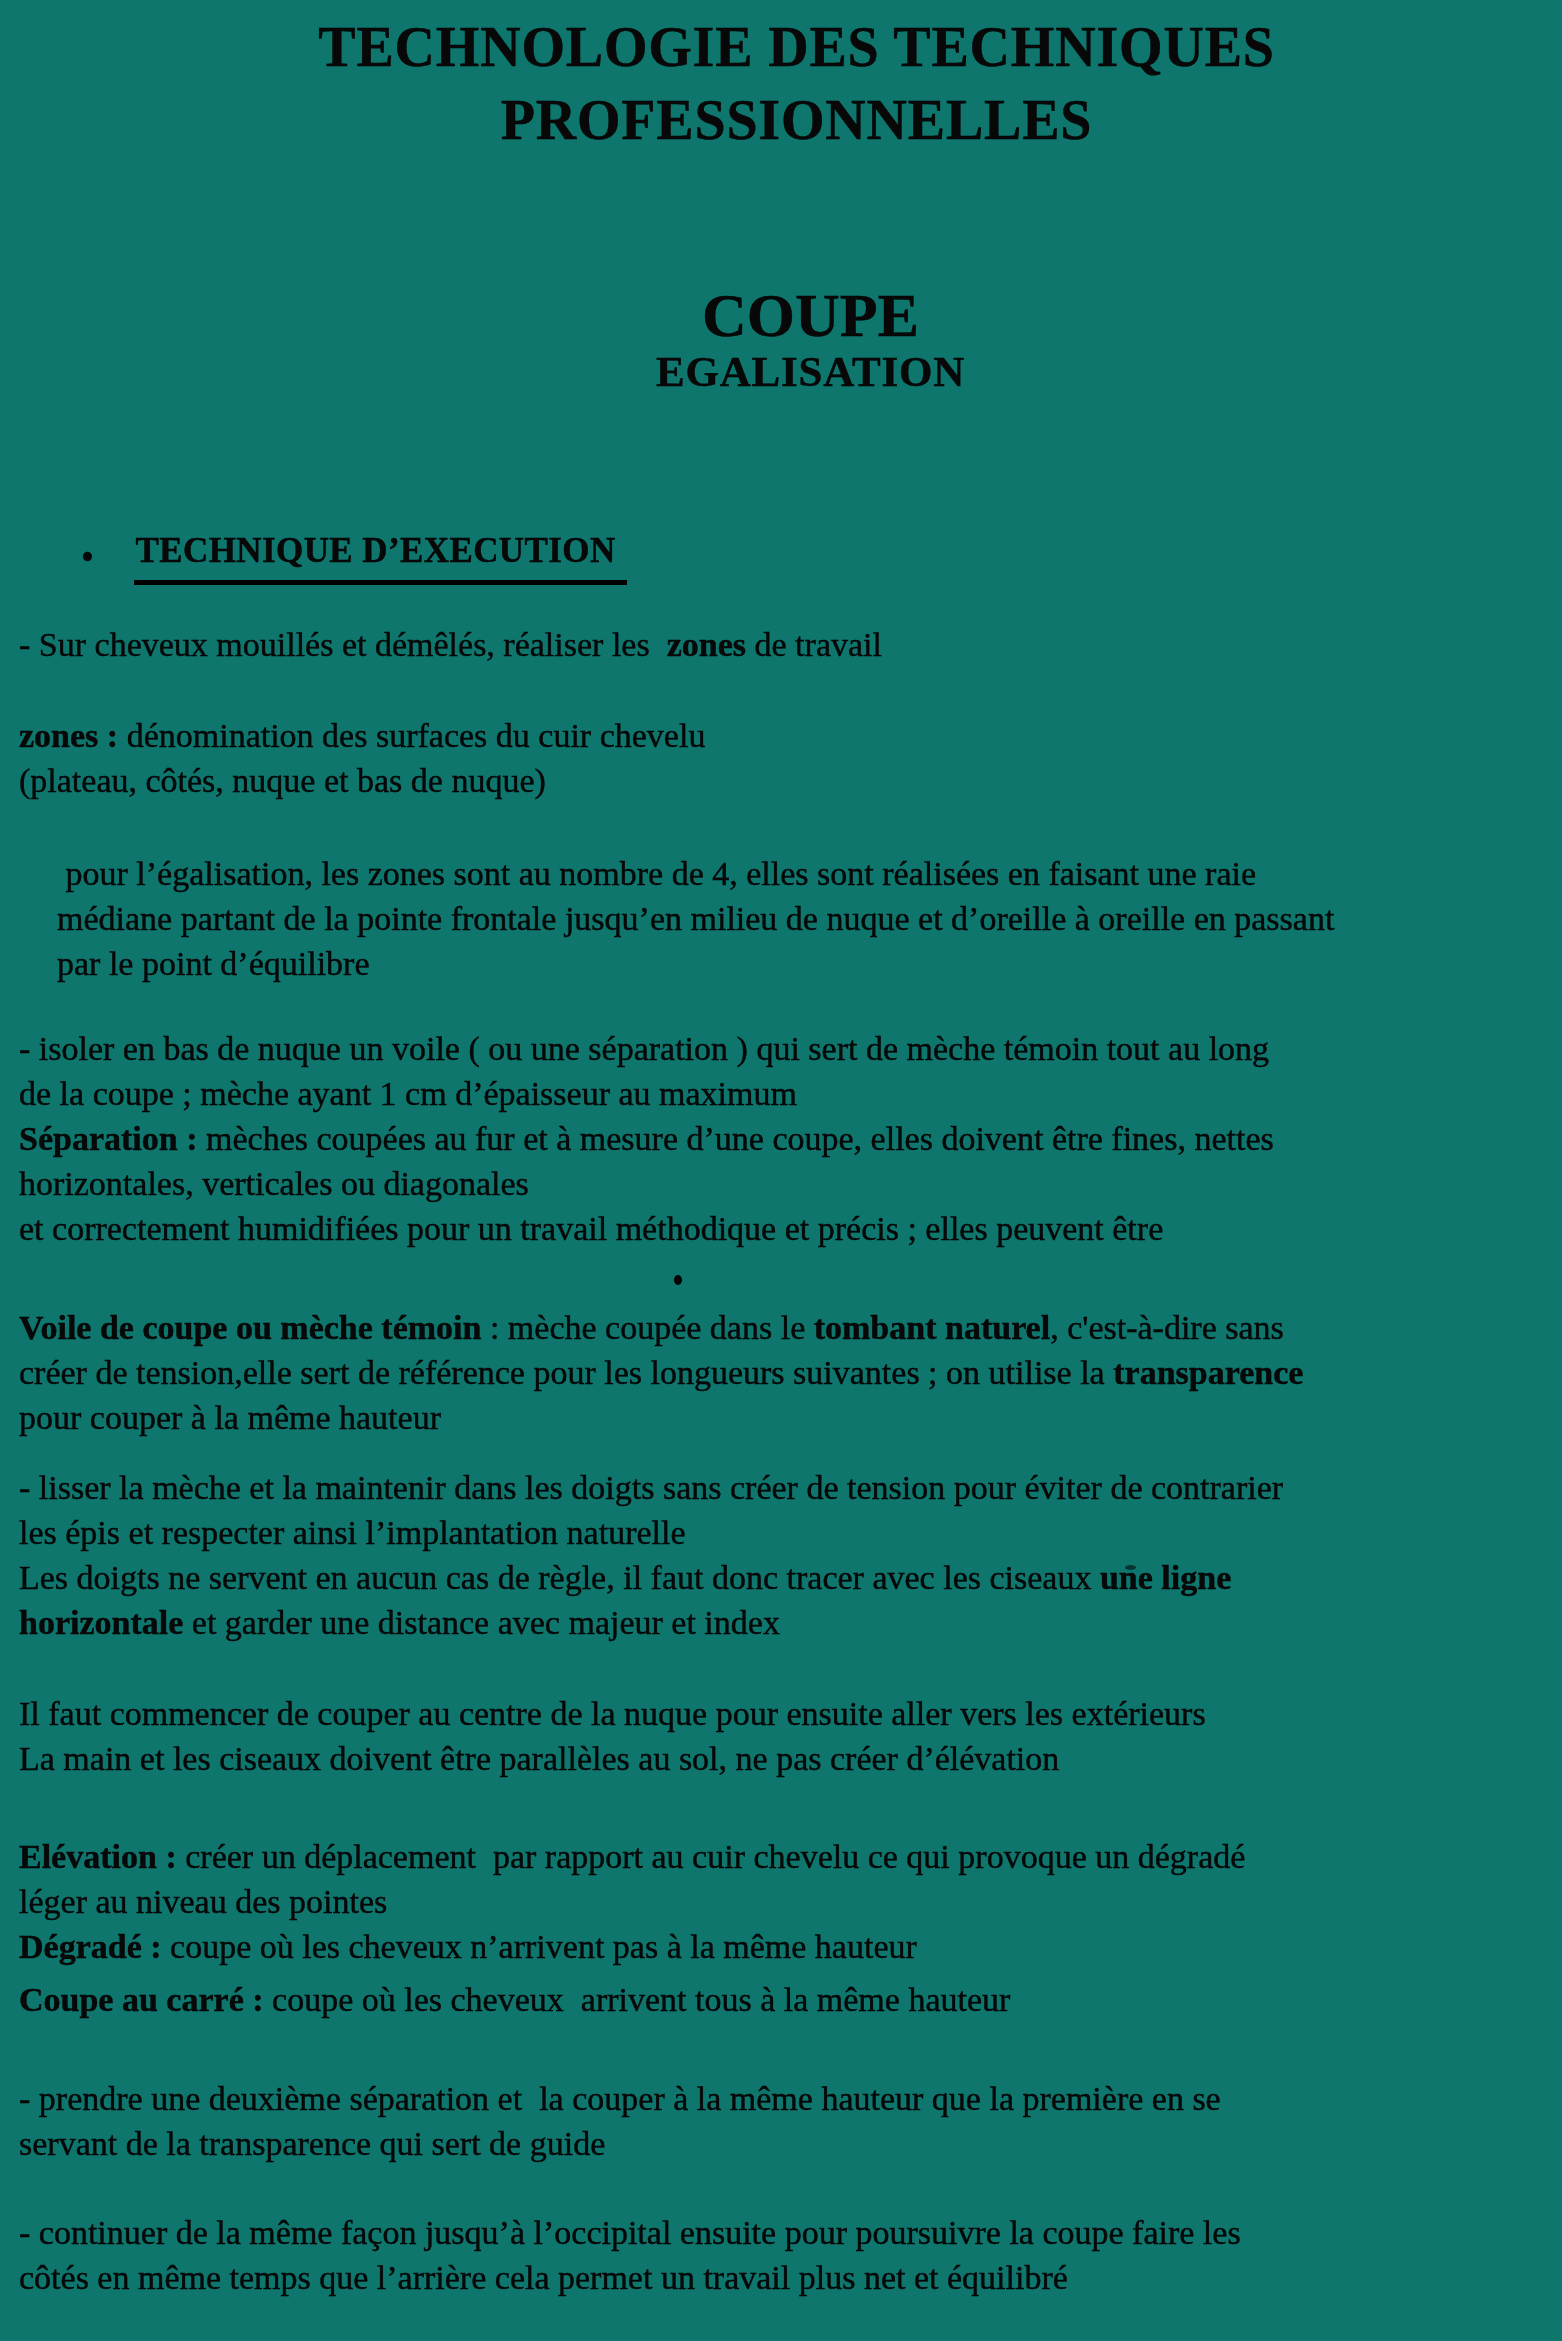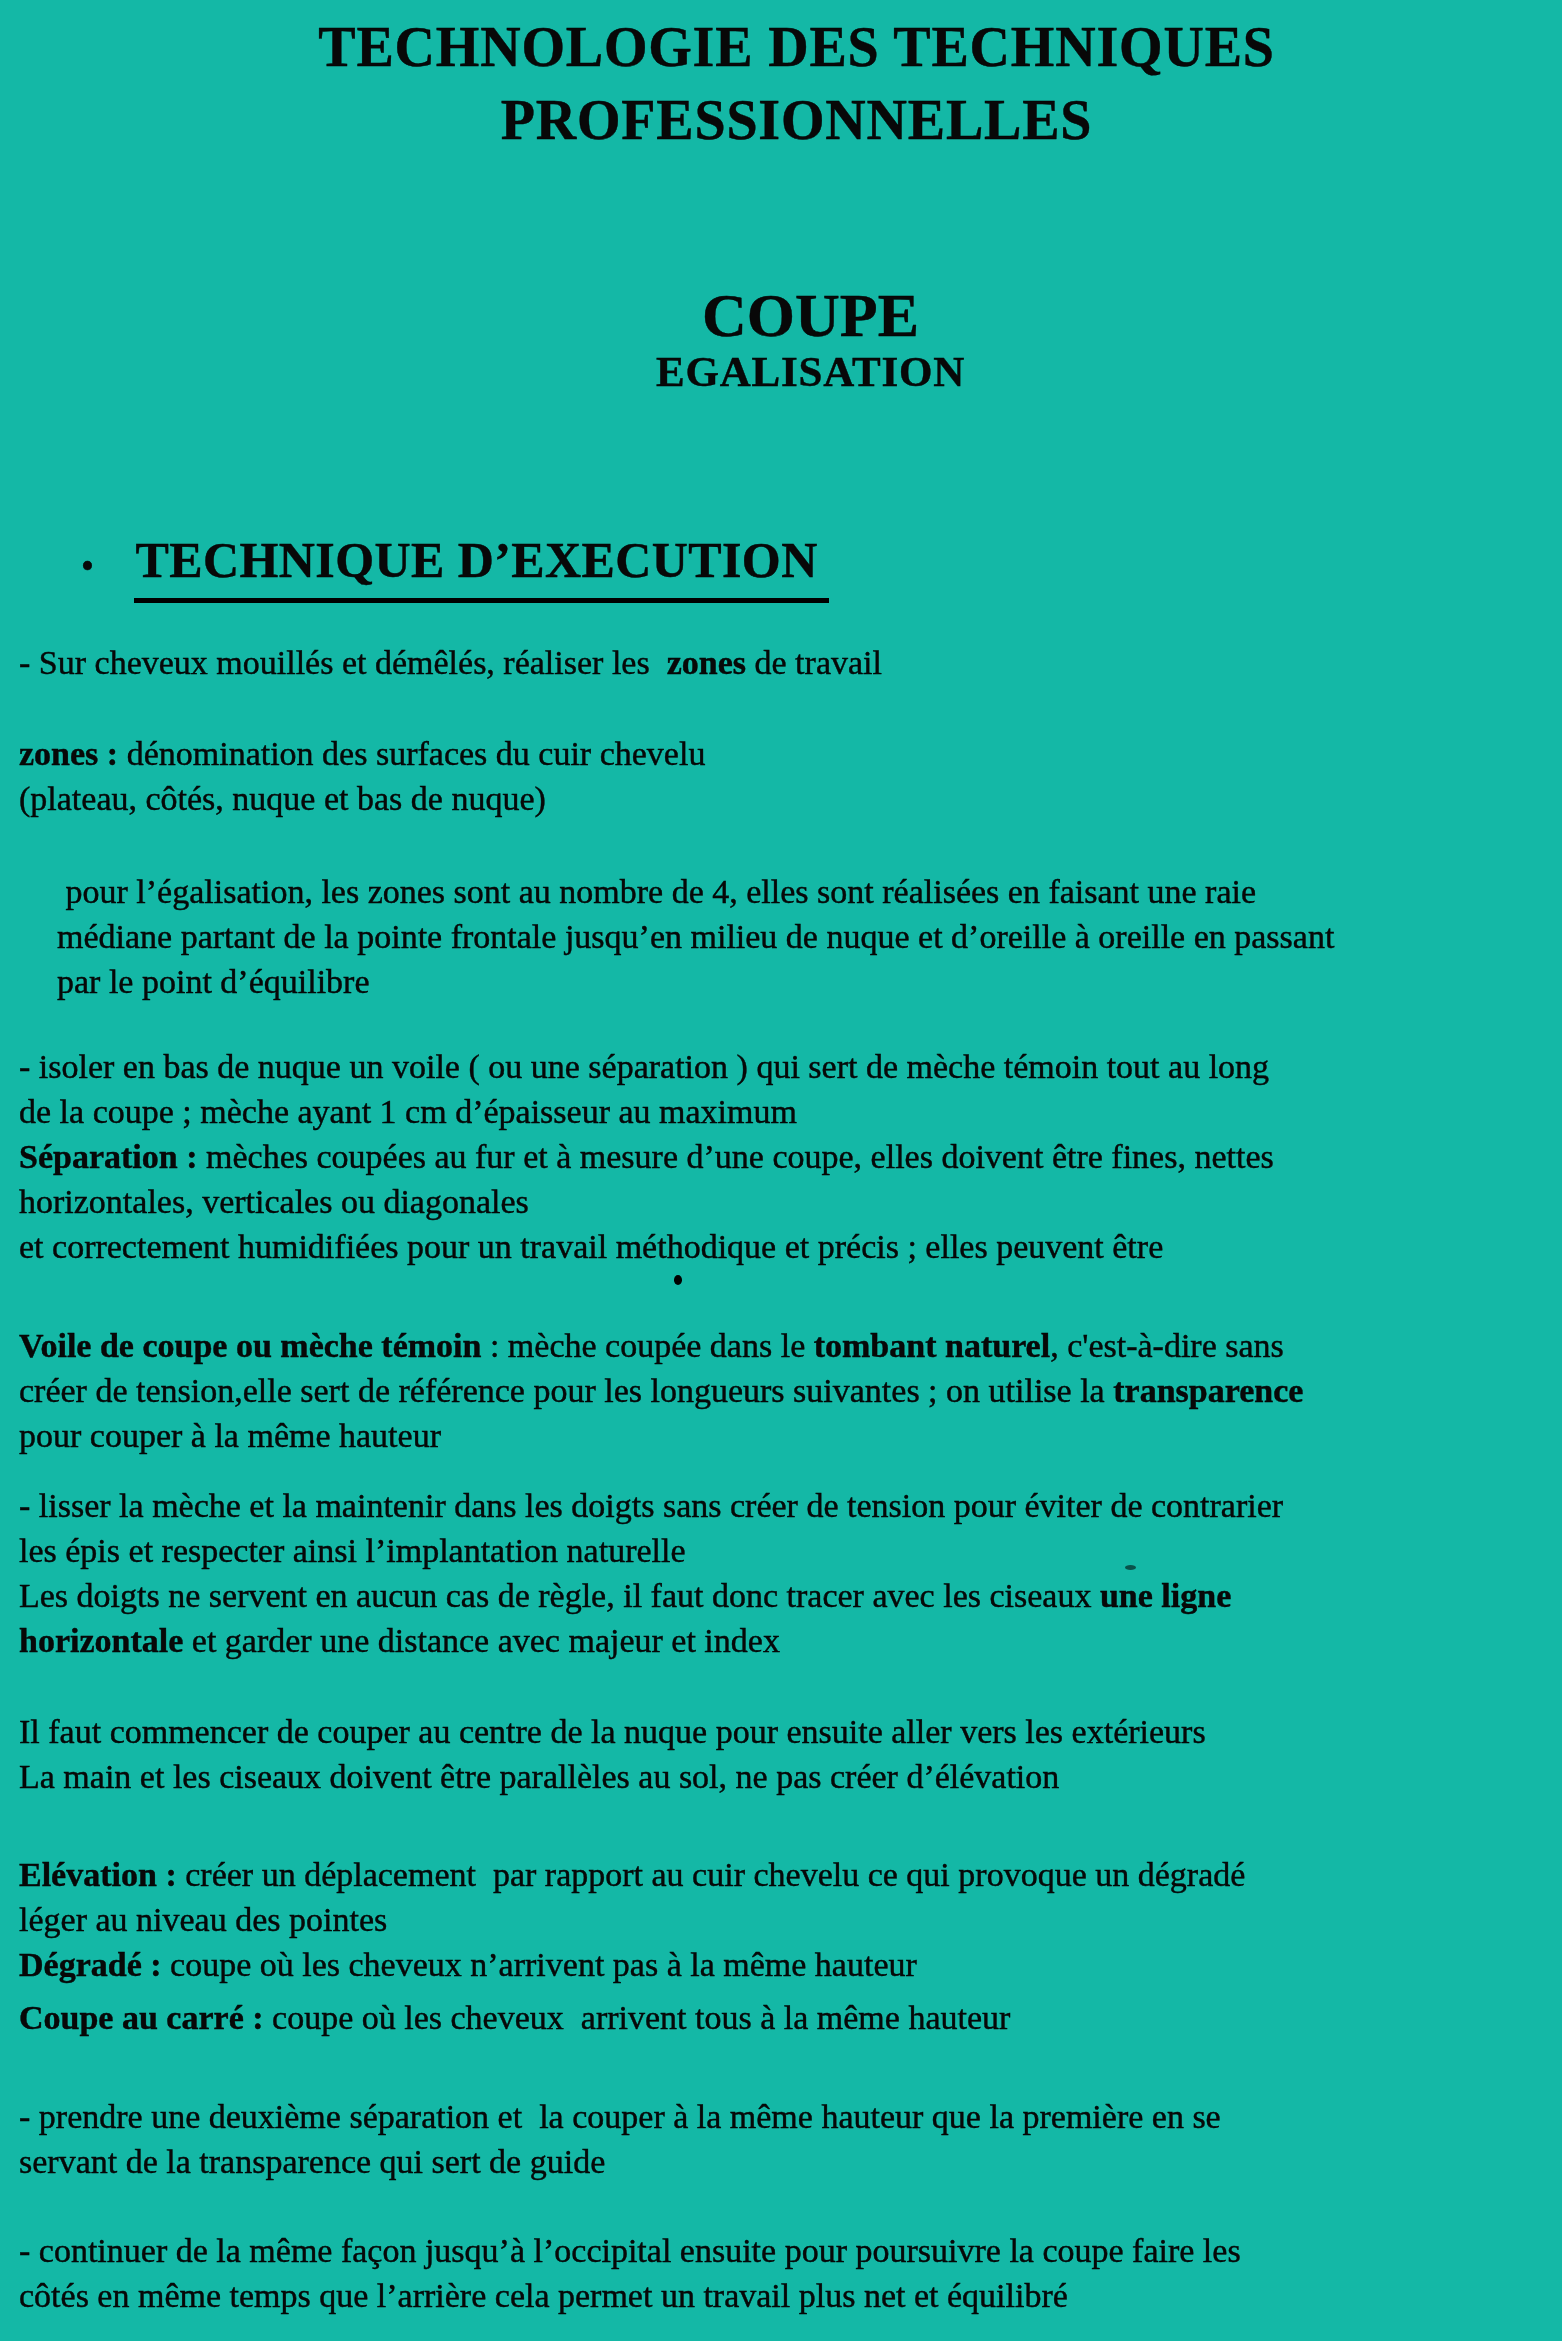--- a/index.html
+++ b/index.html
@@ -1,21 +1,21 @@
 <!DOCTYPE html>
 <html style="font-size:12.7px"><head>
 <meta charset="utf-8">
 <style>
   html, body { margin: 0; padding: 0; background: #e8e8e8; }
   .page {
     position: relative;
     width: 1562px;
     height: 2342px;
     margin: 0 auto;
-    background: #14b8a6;
+    background: #0f766e;
     color: #080808;
     font-family: "Liberation Serif", "DejaVu Serif", serif;
     padding: 0 32px 0 19px;
     box-sizing: border-box;
     overflow: hidden;
     -webkit-text-stroke: 0.4px #000;
   }
   .title-block {
     padding-top: 11px;
     text-align: center;
@@ -35,21 +35,21 @@
   .egalisation { font-size: 43px; line-height: 45px; margin-top: 1.6px; letter-spacing: 0.8px; }
   .heading-row {
     margin-top: 137px;
     margin-left: 62px;
     display: flex;
     align-items: center;
     column-gap: 40px;
   }
   .bullet { font-size: 37px; line-height: 1; }
   .heading-text {
-    font-size: 50px;
+    font-size: 35px;
     font-weight: bold;
     letter-spacing: 0.4px;
     border-bottom: 5.6px solid #000;
     padding: 0 11px 9.6px 1.6px;
   }
   .para { font-size: 34px; line-height: 45px; }
   .line { white-space: pre; }
   .p1  { margin-top: 37px; }
   .p2  { margin-top: 46px; }
   .p3  { margin-top: 48px; margin-left: 38px; }

